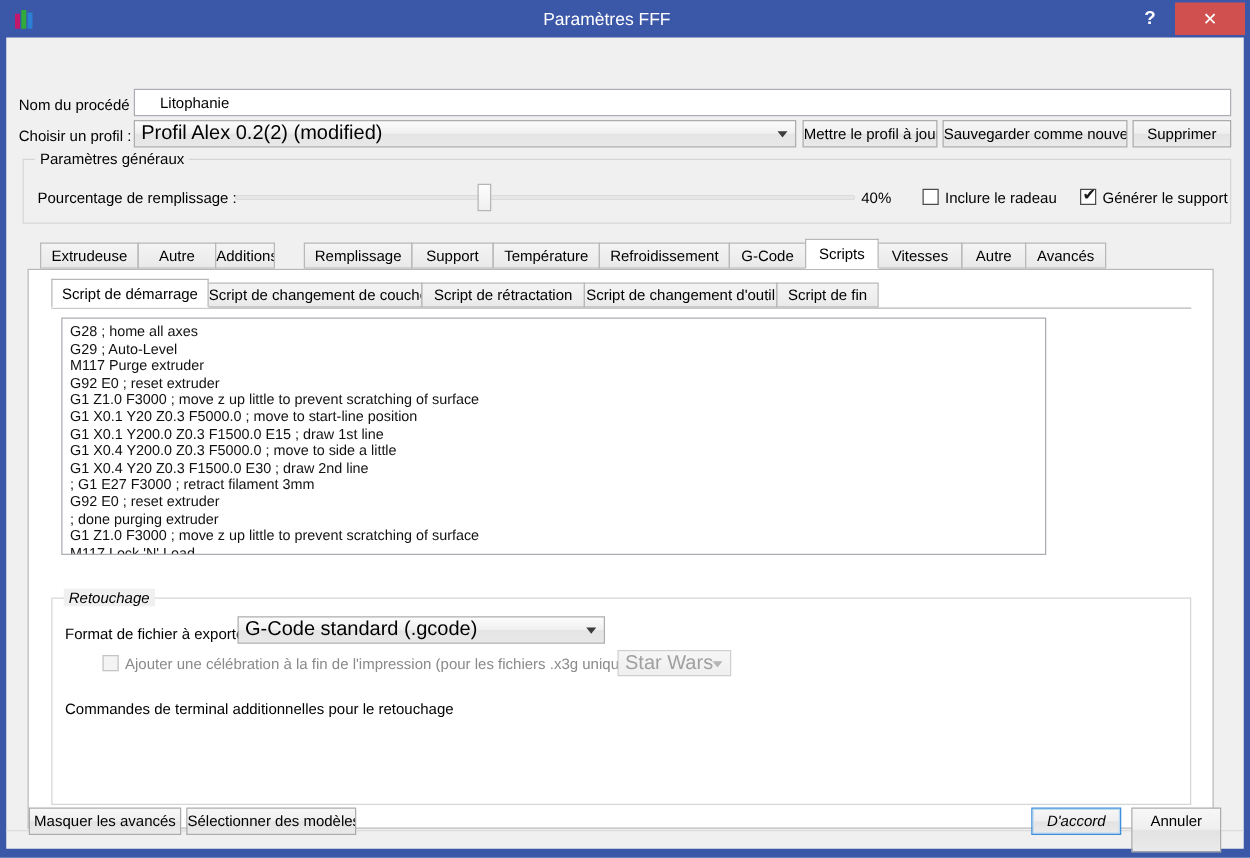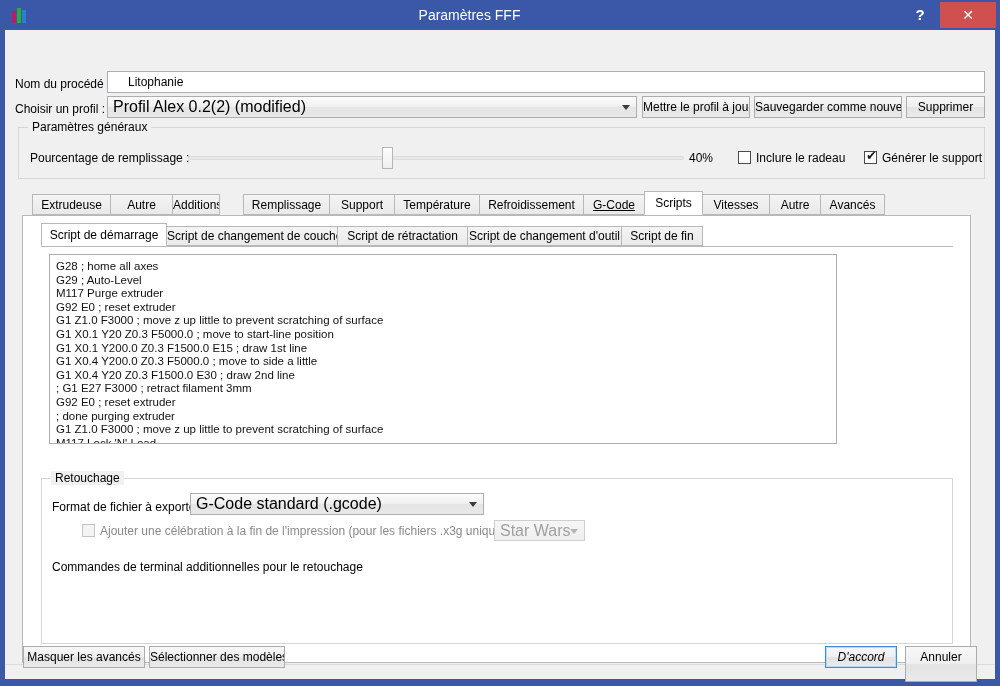--- a/index.html
+++ b/index.html
@@ -34,21 +34,21 @@
     width: 16px; height: 15px;
     display: flex; align-items: flex-end; gap: 1px;
   }
   .app-icon i { display: block; width: 4px; }
   .app-icon i.b1 { height: 12px; background: #c2186b; }
   .app-icon i.b2 { height: 15px; background: #2faa3b; }
   .app-icon i.b3 { height: 13px; background: #2a7fd4; }
 
   .title-text {
     position: absolute;
-    left: 0; top: 0;
+    left: 16px; top: 0;
     width: 939px; height: 30px;
     line-height: 30px;
     text-align: center;
     color: #ffffff;
     font-size: 14px;
   }
   .help-btn {
     position: absolute;
     right: 66px; top: 2px;
     width: 28px; height: 26px;
@@ -301,21 +301,21 @@
     <div class="lbl" style="left:877px; top:121px;">Générer le support</div>
 
     <div class="tabstrip" id="main-tabstrip" style="left:0; top:164px; width:990px; height:22px;">
         <div class="tab" style="left: 27px; top: 0px; width: 79px;"><span>Extrudeuse</span></div>
         <div class="tab" style="left: 105px; top: 0px; width: 63px;"><span>Autre</span></div>
         <div class="tab" style="left: 167px; top: 0px; width: 48px;"><span>Additions</span></div>
         <div class="tab" style="left: 238px; top: 0px; width: 87px;"><span>Remplissage</span></div>
         <div class="tab" style="left: 324px; top: 0px; width: 66px;"><span>Support</span></div>
         <div class="tab" style="left: 389px; top: 0px; width: 86px;"><span>Température</span></div>
         <div class="tab" style="left: 474px; top: 0px; width: 105px;"><span>Refroidissement</span></div>
-        <div class="tab" style="left: 578px; top: 0px; width: 62px; text-decoration: underline;"><span>G-Code</span></div>
+        <div class="tab" style="left: 578px; top: 0px; width: 62px;"><span>G-Code</span></div>
         <div class="tab sel" style="left: 639px; top: 0px; width: 59px;"><span>Scripts</span></div>
         <div class="tab" style="left: 697px; top: 0px; width: 68px;"><span>Vitesses</span></div>
         <div class="tab" style="left: 764px; top: 0px; width: 52px;"><span>Autre</span></div>
         <div class="tab" style="left: 815px; top: 0px; width: 65px;"><span>Avancés</span></div>
       </div>
 
     <div class="tabpage" style="left:17px; top:185px; width:949px; height:448px;"></div>
 
     <div class="tabstrip" id="sub-tabstrip" style="left:0; top:196px; width:990px; height:21px;">
         <div class="subtab sel" style="left: 36px; top: 0px; width: 126px;"><span>Script de démarrage</span></div>
@@ -334,21 +334,21 @@
 G1 X0.1 Y20 Z0.3 F5000.0 ; move to start-line position
 G1 X0.1 Y200.0 Z0.3 F1500.0 E15 ; draw 1st line
 G1 X0.4 Y200.0 Z0.3 F5000.0 ; move to side a little
 G1 X0.4 Y20 Z0.3 F1500.0 E30 ; draw 2nd line
 ; G1 E27 F3000 ; retract filament 3mm
 G92 E0 ; reset extruder
 ; done purging extruder
 G1 Z1.0 F3000 ; move z up little to prevent scratching of surface
 M117 Lock 'N' Load</div>
 
-    <div class="group" style="left:36px; top:448px; width:912px; height:166px;">
+    <div class="group" style="left:36px; top:448px; width:912px; height:166px;font-style:italic;">
       <span class="legend">Retouchage</span>
     </div>
 
     <div class="lbl" style="left:47px; top:470px;">Format de fichier à exporter</div>
     <div class="combo" style="left:185px; top:463px; width:294px; height:22px;">
       <span>G-Code standard (.gcode)</span>
       <span class="arrow"></span>
     </div>
 
     <div class="cb disabled" id="celebration-cb" style="left:77px; top:494px;">

